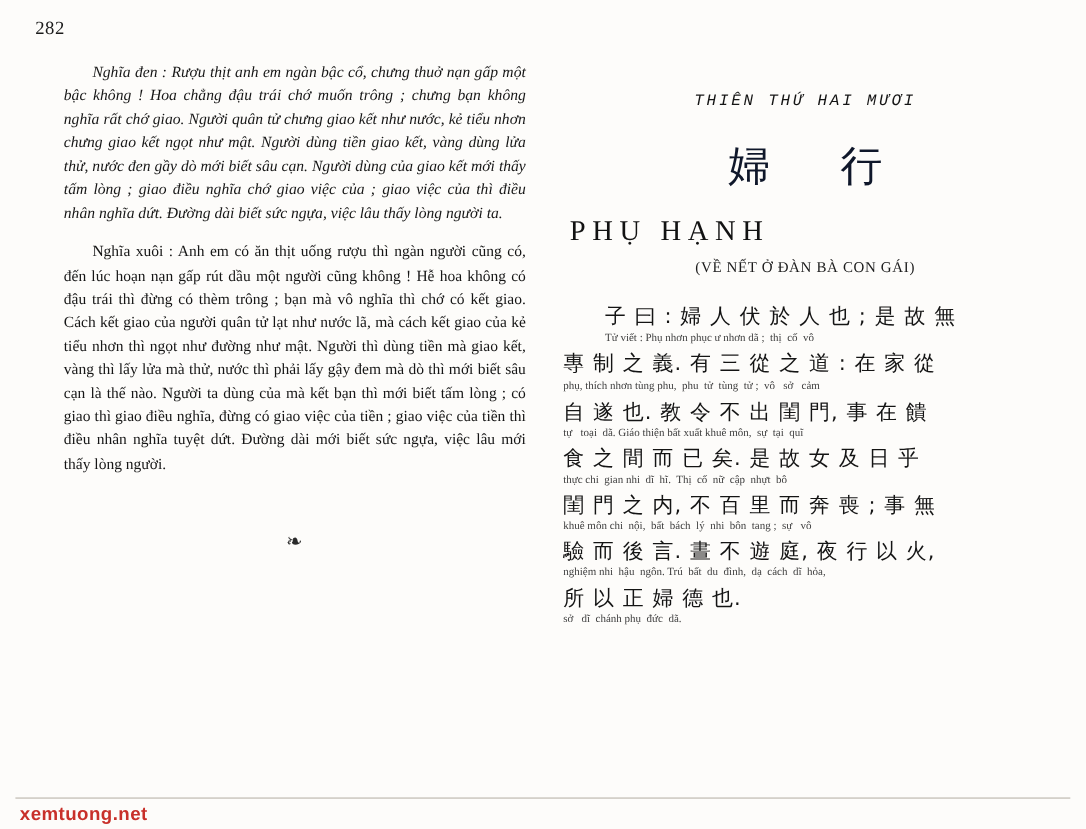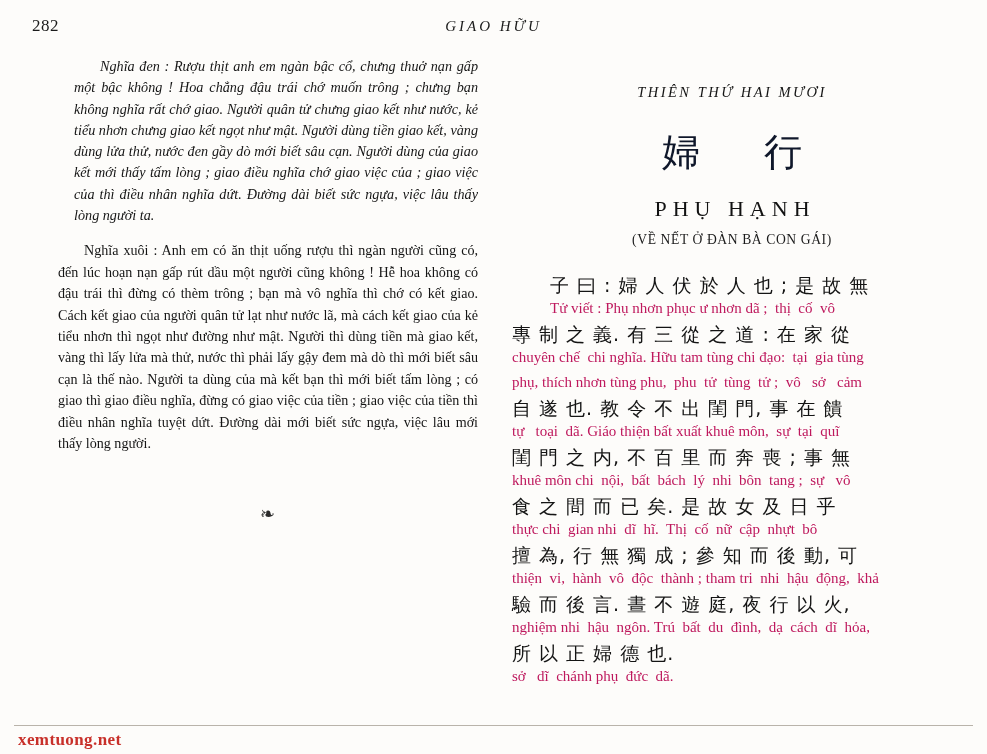--- a/index.html
+++ b/index.html
@@ -67,21 +67,20 @@
     font-size: 14.1px;
     line-height: 1.52;
     text-align: justify;
     text-indent: 26px;
     hyphens: none;
   }
   .para.italic {
     font-style: italic;
     font-size: 14.2px;
     line-height: 1.5;
-    margin-left: 16px;
   }
   .lead {
     font-style: normal;
     font-weight: normal;
   }
   .para.italic .lead {
     font-style: italic;
   }
   .ornament {
     margin-top: 48px;
@@ -90,33 +89,33 @@
     color: #2a2a2a;
     letter-spacing: 1px;
   }
   
   .chapter-kicker {
     text-align: center;
     font-style: italic;
     font-size: 14.5px;
     letter-spacing: 2.5px;
     margin-bottom: 26px;
+    font-family: Liberation Mono, monospace;
   }
   .han-title {
     text-align: center;
     font-family: "DejaVu Sans", sans-serif;
     font-size: 38px;
     letter-spacing: 26px;
     text-indent: 26px;
     margin-bottom: 18px;
     color: #0f172a;
   }
   .viet-title {
-    text-align: center;
-    font-size: 22px;
+    font-size: 26px;
     letter-spacing: 6px;
     text-indent: 6px;
     margin-bottom: 10px;
     color: #121212;
   }
   .subtitle {
     text-align: center;
     font-size: 13.6px;
     letter-spacing: 0.6px;
     margin-bottom: 26px;
@@ -131,47 +130,46 @@
   }
   .il-han {
     font-family: "DejaVu Sans", sans-serif;
     font-size: 19px;
     line-height: 1.25;
     letter-spacing: 1px;
     white-space: pre;
     color: #141414;
   }
   .il-rom {
-    font-size: 15px;
+    font-size: 10px;
     line-height: 1.35;
     white-space: pre;
-    color: #be185d;
+    color: #404040;
     margin-bottom: 5px;
   }
   .il-indent-1 .il-han { padding-left: 38px; margin-top: 17px; }
   .il-indent-1 .il-rom { padding-left: 38px; }
   
   .watermark {
     position: absolute;
     left: 18px;
     bottom: 4px;
-    font-family: Liberation Serif, serif;
+    font-family: Liberation Sans, sans-serif;
     font-size: 17px;
     font-weight: bold;
     color: #c8302a;
     letter-spacing: 0.4px;
   }
 </style>
 </head>
 <body>
 
 <div class="page">
 
   <div class="page-number">282</div>
-  <div class="running-head">GIAO HỮU</div>
 
   <div class="col-left">
     <p class="para italic"><span class="lead">Nghĩa đen :</span><span> Rượu thịt anh em ngàn bậc cổ, chưng thuở nạn gấp một bậc không ! Hoa chẳng đậu trái chớ muốn trông ; chưng bạn không nghĩa rất chớ giao. Người quân tử chưng giao kết như nước, kẻ tiểu nhơn chưng giao kết ngọt như mật. Người dùng tiền giao kết, vàng dùng lửa thử, nước đen gầy dò mới biết sâu cạn. Người dùng của giao kết mới thấy tấm lòng ; giao điều nghĩa chớ giao việc của ; giao việc của thì điều nhân nghĩa dứt. Đường dài biết sức ngựa, việc lâu thấy lòng người ta.</span></p>
 
     <p class="para"><span class="lead">Nghĩa xuôi :</span><span> Anh em có ăn thịt uống rượu thì ngàn người cũng có, đến lúc hoạn nạn gấp rút dầu một người cũng không ! Hễ hoa không có đậu trái thì đừng có thèm trông ; bạn mà vô nghĩa thì chớ có kết giao. Cách kết giao của người quân tử lạt như nước lã, mà cách kết giao của kẻ tiểu nhơn thì ngọt như đường như mật. Người thì dùng tiền mà giao kết, vàng thì lấy lửa mà thử, nước thì phải lấy gậy đem mà dò thì mới biết sâu cạn là thế nào. Người ta dùng của mà kết bạn thì mới biết tấm lòng ; có giao thì giao điều nghĩa, đừng có giao việc của tiền ; giao việc của tiền thì điều nhân nghĩa tuyệt dứt. Đường dài mới biết sức ngựa, việc lâu mới thấy lòng người.</span></p>
 
     <div class="ornament">❧</div>
   </div>
 
   <div class="col-right">
@@ -180,40 +178,35 @@
     <div class="viet-title">PHỤ HẠNH</div>
     <div class="subtitle">(VỀ NẾT Ở ĐÀN BÀ CON GÁI)</div>
 
     <div class="interlinear">
       <div class="il-row il-indent-1">
         <div class="il-han">子 曰 : 婦 人 伏 於 人 也 ; 是 故 無</div>
         <div class="il-rom">Tử viết : Phụ nhơn phục ư nhơn dã ;  thị  cố  vô</div>
       </div>
       <div class="il-row">
         <div class="il-han">專 制 之 義. 有 三 從 之 道 : 在 家 從</div>
-        <div class="il-rom">chuyên chế  chi nghĩa. Hữu tam tùng chi đạo:  tại  gia tùng</div>
       </div>
       <div class="il-row">
         <div class="il-rom">phụ, thích nhơn tùng phu,  phu  tử  tùng  tử ;  vô   sở   cảm</div>
       </div>
       <div class="il-row">
         <div class="il-han">自 遂 也. 教 令 不 出 閨 門, 事 在 饋</div>
         <div class="il-rom">tự   toại  dã. Giáo thiện bất xuất khuê môn,  sự  tại  quĩ</div>
       </div>
       <div class="il-row">
+        <div class="il-han">食 之 間 而 已 矣. 是 故 女 及 日 乎</div>
+        <div class="il-rom">thực chi  gian nhi  dĩ  hĩ.  Thị  cố  nữ  cập  nhựt  bô</div>
+      </div>
+      <div class="il-row">
         <div class="il-han">閨 門 之 内, 不 百 里 而 奔 喪 ; 事 無</div>
         <div class="il-rom">khuê môn chi  nội,  bất  bách  lý  nhi  bôn  tang ;  sự   vô</div>
-      </div>
-      <div class="il-row">
-        <div class="il-han">食 之 間 而 已 矣. 是 故 女 及 日 乎</div>
-        <div class="il-rom">thực chi  gian nhi  dĩ  hĩ.  Thị  cố  nữ  cập  nhựt  bô</div>
-      </div>
-      <div class="il-row">
-        <div class="il-han">擅 為, 行 無 獨 成 ; 參 知 而 後 動, 可</div>
-        <div class="il-rom">thiện  vi,  hành  vô  độc  thành ; tham tri  nhi  hậu  động,  khả</div>
       </div>
       <div class="il-row">
         <div class="il-han">驗 而 後 言. 晝 不 遊 庭, 夜 行 以 火,</div>
         <div class="il-rom">nghiệm nhi  hậu  ngôn. Trú  bất  du  đình,  dạ  cách  dĩ  hỏa,</div>
       </div>
       <div class="il-row">
         <div class="il-han">所 以 正 婦 德 也.</div>
         <div class="il-rom">sở   dĩ  chánh phụ  đức  dã.</div>
       </div>
     </div>

